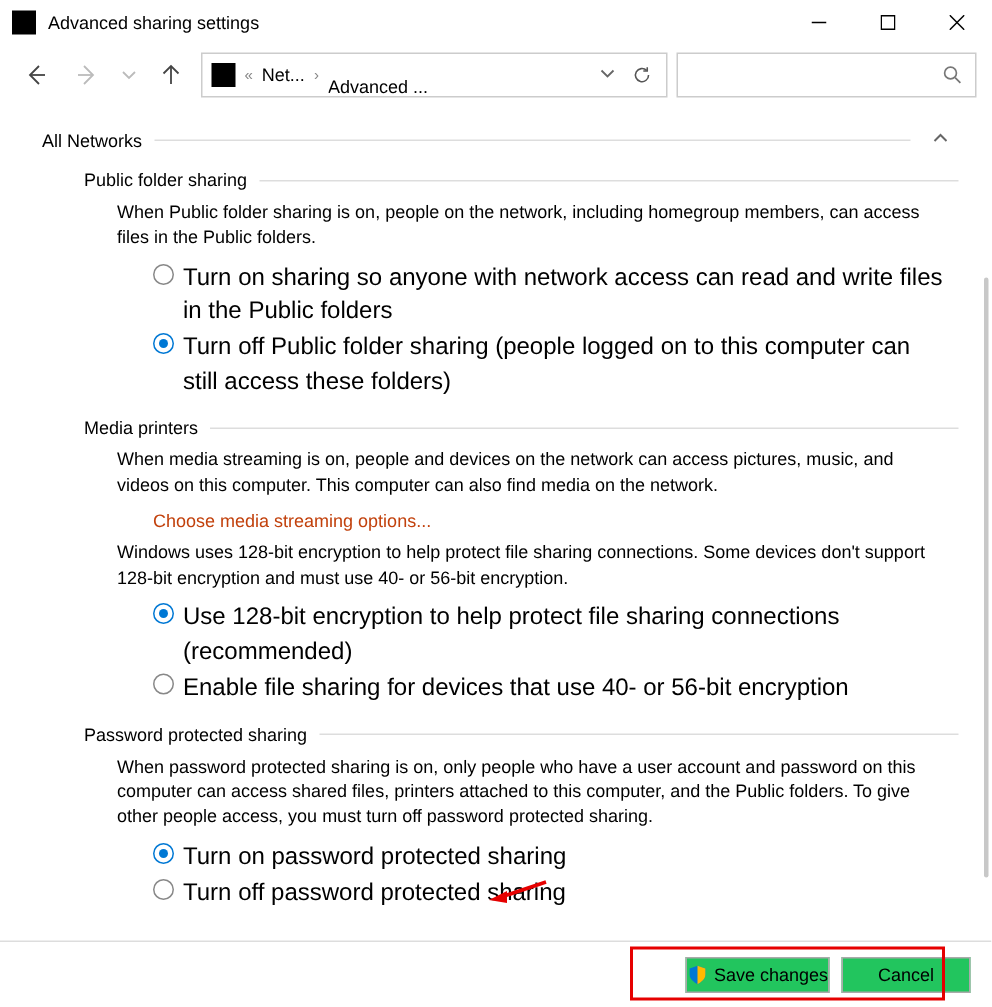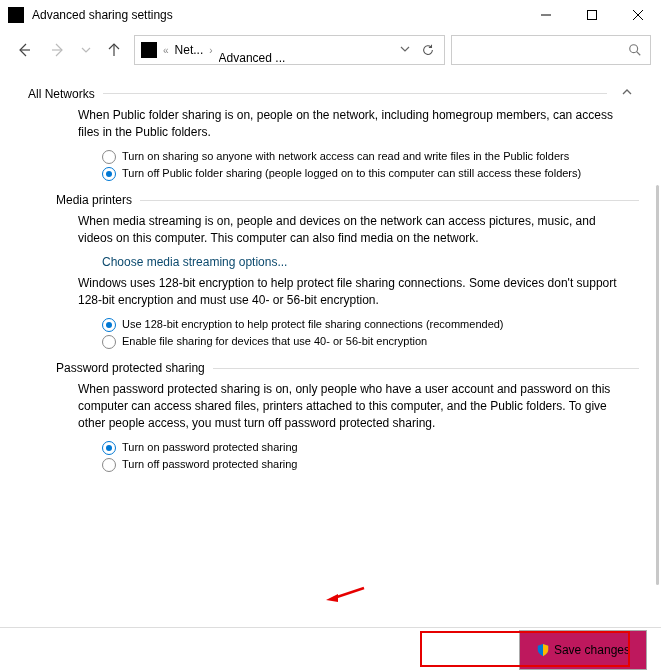--- a/index.html
+++ b/index.html
@@ -69,39 +69,39 @@
   .section-header .chevup { color:#666; font-size:12px; padding:0 6px;}
   .sub-header {
     display:flex; align-items:center; gap:8px; margin:12px 0 6px 34px;
   }
   .sub-header .label { font-size:12px; white-space:nowrap; }
   .sub-header .line { flex:1; height:1px; background:#ddd; }
   .desc {
     margin:6px 10px 8px 56px; font-size:12px; line-height:1.4;
   }
   .radio-row {
-    display:flex; align-items:flex-start; gap:6px; margin:2px 10px 2px 80px; font-size:11px; line-height:1.4;
+    display:flex; align-items:flex-start; gap:6px; margin:2px 10px 2px 80px; font-size:16px; line-height:1.4;
   }
   .radio {
     width:14px; height:14px; border:1.5px solid #888; border-radius:50%; flex-shrink:0; margin-top:1px;
     display:flex; align-items:center; justify-content:center;
   }
   .radio.selected { border-color:#0078d4; }
   .radio.selected::after {
     content:""; width:6px; height:6px; background:#0078d4; border-radius:50%;
   }
-  .link { color:#0c4a6e; margin:6px 10px 4px 80px; font-size:12px; }
+  .link { color:#c2410c; margin:6px 10px 4px 80px; font-size:12px; }
   .footer {
     position:absolute; bottom:0; left:0; right:0; height:44px;
     border-top:1px solid #ddd; background:#fff;
     display:flex; align-items:center; justify-content:flex-end; padding:0 14px; gap:8px;
   }
   .btn {
-    height:40px; min-width:86px; border:1px solid #aaa; background:#be185d;
-    display:flex; align-items:center; justify-content:center; font-size:12px; padding:0 16px; gap:4px;
+    height:24px; min-width:86px; border:1px solid #aaa; background:#22c55e;
+    display:flex; align-items:center; justify-content:center; font-size:12px; padding:0 0; gap:4px;
   }
   .highlight-box {
     position:absolute; border:2px solid #e60000; pointer-events:none;
   }
   .arrow-annot {
     position:absolute; pointer-events:none;
   }
   .shield {
     width:14px; height:14px; display:inline-block;
   }
@@ -188,20 +188,24 @@
   <div class="section-header">
     <span class="label">All Networks</span>
     <span class="line"></span>
     <span class="chevup">
       <svg width="12" height="12" viewBox="0 0 12 12">
           <path d="M2 8 L6 4 L10 8" fill="none" stroke="#666" stroke-width="1.3"></path>
         </svg>
     </span>
   </div>
 
+  <div class="sub-header">
+    <span class="label">Public folder sharing</span>
+    <span class="line"></span>
+  </div>
   <div class="desc">When Public folder sharing is on, people on the network, including homegroup members, can access files in the Public folders.</div>
   <div class="radio-row">
     <span class="radio"></span>
     <span>Turn on sharing so anyone with network access can read and write files in the Public folders</span>
   </div>
   <div class="radio-row">
     <span class="radio selected"></span>
     <span>Turn off Public folder sharing (people logged on to this computer can still access these folders)</span>
   </div>
 
@@ -241,19 +245,22 @@
 <div class="footer">
   <div class="btn">
     <span class="shield">
       <svg viewBox="0 0 16 16">
           <path d="M8 1 L14 3 V8 C14 12 8 15 8 15 C8 15 2 12 2 8 V3 Z" fill="#0078d4"></path>
           <path d="M8 1 L14 3 V8 C14 12 8 15 8 15 V1 Z" fill="#ffb900"></path>
         </svg>
     </span>
     <span>Save changes</span>
   </div>
+  <div class="btn">
+    <span>Cancel</span>
+  </div>
 </div>
 
 <div class="highlight-box" style="left:420px; bottom:4px; width:210px; height:36px;"></div>
 <svg class="arrow-annot" style="left:326px; top:584px;" width="40" height="20" viewBox="0 0 40 20">
   <line x1="38" y1="4" x2="8" y2="14" stroke="#e60000" stroke-width="2.5"></line>
   <polygon points="0,16 12,10 12,18" fill="#e60000"></polygon>
 </svg>
 
 </body></html>

